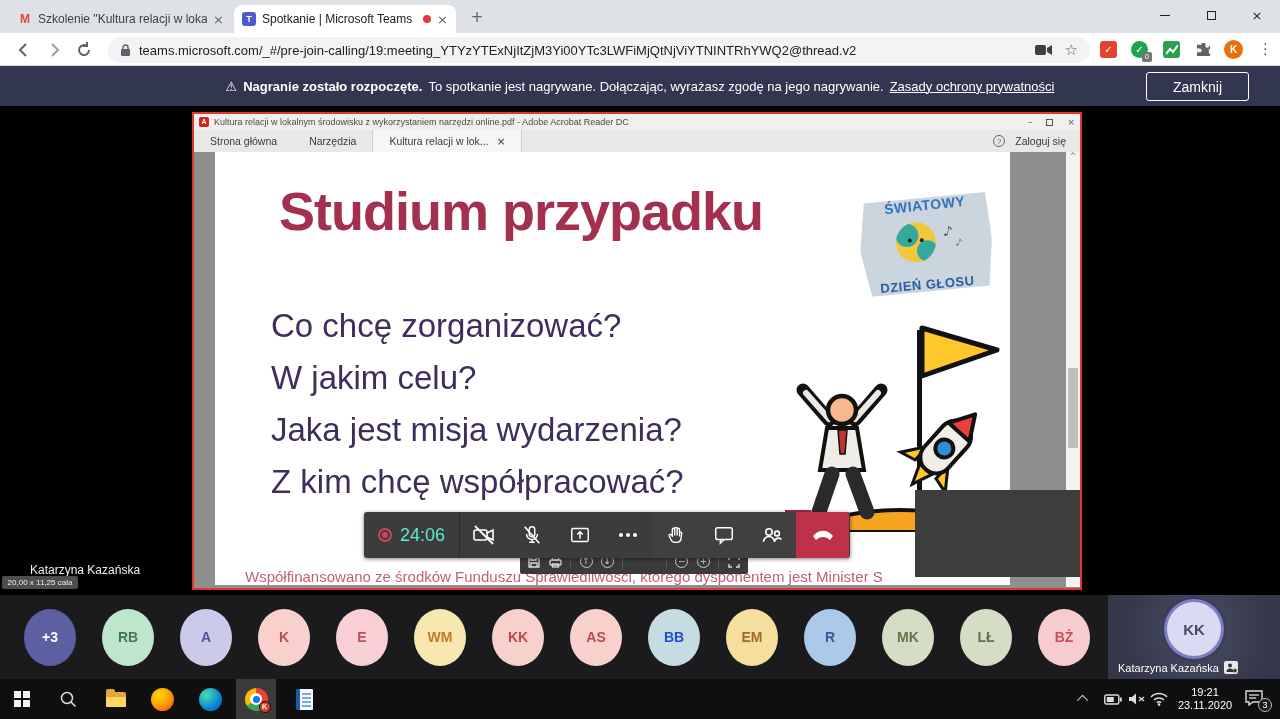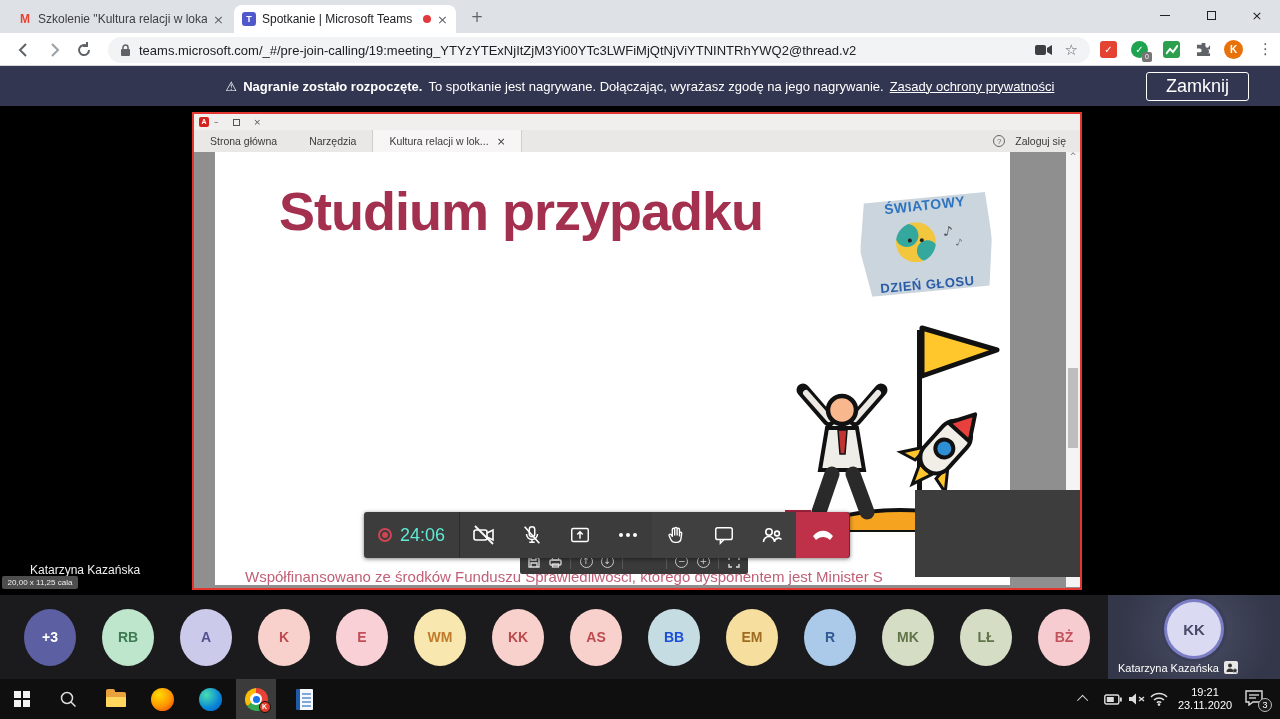--- a/index.html
+++ b/index.html
@@ -37,21 +37,21 @@
   .extbadge{position:absolute;right:-4px;bottom:-4px;width:10px;height:10px;background:#757575;border-radius:2px;color:#fff;font-size:7px;line-height:10px;text-align:center}
   .ext.chart{left:1163px;background:#2e9e4f}
   .ext.puzzle{left:1195px;color:#5f6368}
   .profilebtn{position:absolute;left:1224px;top:7px;width:19px;height:19px;border-radius:50%;background:#e8710a;color:#fff;font-size:10px;font-weight:bold;display:flex;align-items:center;justify-content:center}
   .menudots{position:absolute;left:1258px;top:7px;font-size:15px;color:#5f6368}
 
   
   .banner{position:absolute;left:0;top:66px;width:1280px;height:40px;background:#333651;color:#fff;font-size:13px;display:flex;align-items:center;justify-content:center}
   .banner .msg{display:flex;align-items:center;gap:6px;white-space:nowrap}
   .banner .blink{text-decoration:underline;color:#fff}
-  .dismissbtn{position:absolute;right:31px;top:6px;width:103px;height:29px;border:1px solid #fff;border-radius:3px;color:#fff;font-size:18px;display:flex;align-items:center;justify-content:center;background:transparent}
+  .dismissbtn{position:absolute;right:31px;top:6px;width:103px;height:29px;border:1px solid #fff;border-radius:3px;color:#fff;font-size:14px;display:flex;align-items:center;justify-content:center;background:transparent}
 
   
   .stage{position:absolute;left:0;top:106px;width:1280px;height:489px;background:#000}
   .presenter-label{position:absolute;left:30px;top:457px;color:#f0f0f0;font-size:12px}
 
   
   .pdfwin{position:absolute;left:192px;top:6px;width:890px;height:478px;border:2px solid #e43631;background:#8f8f8f}
   .pdf-titlebar{position:absolute;left:0;top:0;width:886px;height:16px;background:#f1eeee;display:flex;align-items:center;padding:0 5px;font-size:9px;color:#4a4a4a}
   .adobeicon{width:10px;height:10px;background:#d6221c;border-radius:2px;color:#fff;font-size:7px;font-weight:bold;text-align:center;line-height:10px;margin-right:5px;flex:0 0 10px}
   .pdf-titlebar .ptitle{flex:1;white-space:nowrap;overflow:hidden}
@@ -220,20 +220,21 @@
     <div class="dismissbtn">Zamknij</div>
   </div>
 
   <div class="stage">
 
     <div class="presenter-label">Katarzyna Kazańska</div>
 
     <div class="pdfwin">
       <div class="pdf-titlebar">
         <span class="adobeicon">A</span>
+        <span class="ptitle">Kultura relacji w lokalnym środowisku z wykorzystaniem narzędzi online.pdf - Adobe Acrobat Reader DC</span>
         <span class="pwin">
           <span class="glyph">–</span>
           <span class="pbox"></span>
           <span class="glyph">×</span>
         </span>
       </div>
       <div class="pdf-tabbar">
         <div class="pdftab">Strona główna</div>
         <div class="pdftab">Narzędzia</div>
         <div class="pdftab doc">
@@ -255,20 +256,26 @@
             <div class="l1">ŚWIATOWY</div>
             <div class="globe">
               <span class="eye" style="left:12px"></span>
                 <span class="eye" style="left:24px"></span>
             </div>
             <div class="note1 glyph">♪</div>
             <div class="note2 glyph">♪</div>
             <div class="l2">DZIEŃ GŁOSU</div>
           </div>
 
+          <div class="questions">
+              <div class="qline">Co chcę zorganizować?</div>
+              <div class="qline">W jakim celu?</div>
+              <div class="qline">Jaka jest misja wydarzenia?</div>
+              <div class="qline">Z kim chcę współpracować?</div>
+            </div>
 
           <svg style="position:absolute;left:570px;top:150px" width="225" height="230" viewBox="0 0 225 230">
             <rect x="0" y="208" width="26" height="22" fill="#a32441"></rect>
             <path d="M5 230 Q115 186 225 230 Z" fill="#f6a420" stroke="#111" stroke-width="4"></path>
             <rect x="132" y="28" width="5" height="184" fill="#111"></rect>
             <polygon points="137,26 212,48 137,74" fill="#ffc72c" stroke="#111" stroke-width="5" stroke-linejoin="round"></polygon>
             <path d="M18 88 L44 118 M96 88 L70 118" stroke="#111" stroke-width="13" stroke-linecap="round"></path>
             <path d="M21 91 L44 117 M93 91 L70 117" stroke="#ece9e4" stroke-width="6" stroke-linecap="round"></path>
             <circle cx="57" cy="108" r="14" fill="#f8b78d" stroke="#111" stroke-width="4.5"></circle>
             <polygon points="42,126 72,126 79,168 35,168" fill="#efede8" stroke="#111" stroke-width="4"></polygon>

